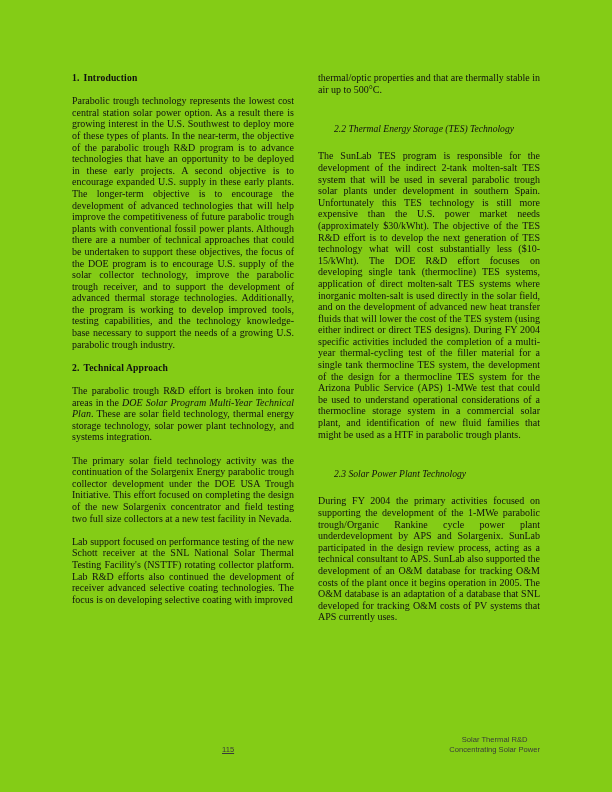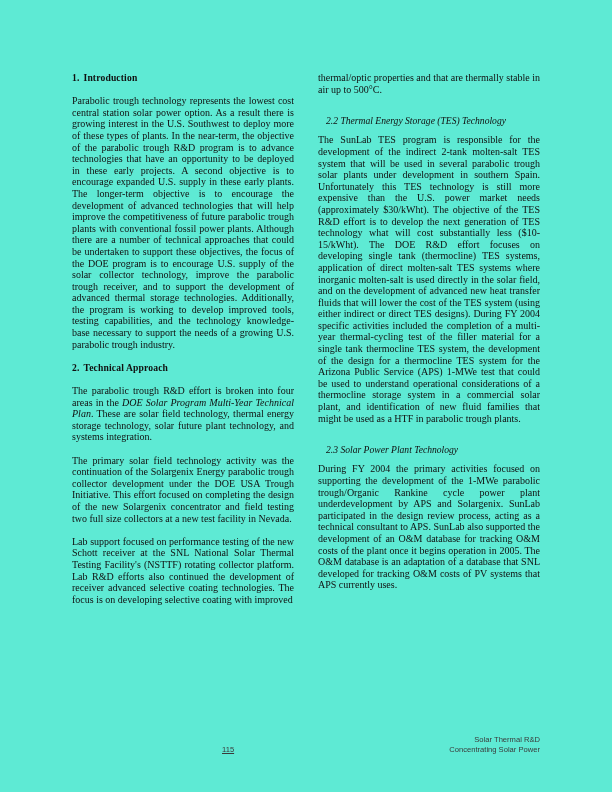--- a/index.html
+++ b/index.html
@@ -4,21 +4,21 @@
 <style>
   html, body {
     margin: 0;
     padding: 0;
     background: #ffffff;
   }
   .page {
     position: relative;
     width: 612px;
     height: 792px;
-    background: #5eead4;
+    background: #84cc16;
     overflow: hidden;
     font-family: "Liberation Serif", "DejaVu Serif", serif;
     color: #101010;
   }
   .columns {
     position: absolute;
     left: 72px;
     top: 72px;
     width: 468px;
     height: 640px;
@@ -39,21 +39,21 @@
     letter-spacing: 0.15px;
   }
   h2.sec-head .num {
     margin-right: 4px;
   }
   h3.sub-head {
     font-size: 9.6px;
     line-height: 11.6px;
     font-weight: normal;
     font-style: italic;
-    margin: 8px;
+    margin: 16px;
     padding: 0;
   }
   p.body {
     font-size: 10px;
     line-height: 11.6px;
     margin: 0;
     padding: 0;
     text-align: justify;
     text-justify: inter-word;
     hyphens: manual;
@@ -73,21 +73,21 @@
     top: 735px;
     width: 468px;
     height: 30px;
     font-family: "Liberation Sans", "DejaVu Sans", sans-serif;
     color: #3a3a3a;
   }
   .footer-right {
     position: absolute;
     right: 0;
     top: 0;
-    text-align: right;
+    text-align: center;
     font-size: 7.6px;
     line-height: 10.4px;
   }
   .footer-right div {
     white-space: nowrap;
   }
   .page-number {
     position: absolute;
     left: 150px;
     top: 10.4px;
@@ -108,21 +108,21 @@
     <div class="col">
 
       <h2 class="sec-head"><span class="num">1.</span><span>Introduction</span></h2>
 
       <p class="body">Parabolic trough technology represents the lowest cost central station solar power option. As a result there is growing interest in the U.S. Southwest to deploy more of these types of plants. In the near-term, the objective of the parabolic trough R&amp;D program is to advance technologies that have an opportunity to be deployed in these early projects. A second objective is to encourage expanded U.S. supply in these early plants. The longer-term objective is to encourage the development of advanced technologies that will help improve the competitiveness of future parabolic trough plants with conventional fossil power plants. Although there are a number of technical approaches that could be undertaken to support these objectives, the focus of the DOE program is to encourage U.S. supply of the solar collector technology, improve the parabolic trough receiver, and to support the development of advanced thermal storage technologies. Additionally, the program is working to develop improved tools, testing capabilities, and the technology knowledge-base necessary to support the needs of a growing U.S. parabolic trough industry.</p>
 
       <div class="blockspacer"></div>
 
       <h2 class="sec-head"><span class="num">2.</span><span>Technical Approach</span></h2>
 
-      <p class="body"><span>The parabolic trough R&amp;D effort is broken into four areas in the </span><em class="title-italic">DOE Solar Program Multi-Year Technical Plan</em><span>. These are solar field technology, thermal energy storage technology, solar future plant technology, and systems integration.</span></p>
+      <p class="body"><span>The parabolic trough R&amp;D effort is broken into four areas in the </span><em class="title-italic">DOE Solar Program Multi-Year Technical Plan</em><span>. These are solar field technology, thermal energy storage technology, solar power plant technology, and systems integration.</span></p>
 
       <div class="blockspacer"></div>
 
 
       <p class="body">The primary solar field technology activity was the continuation of the Solargenix Energy parabolic trough collector development under the DOE USA Trough Initiative. This effort focused on completing the design of the new Solargenix concentrator and field testing two full size collectors at a new test facility in Nevada.</p>
 
       <p class="body gap-before">Lab support focused on performance testing of the new Schott receiver at the SNL National Solar Thermal Testing Facility's (NSTTF) rotating collector platform. Lab R&amp;D efforts also continued the development of receiver advanced selective coating technologies. The focus is on developing selective coating with improved</p>
 
     </div>
 

